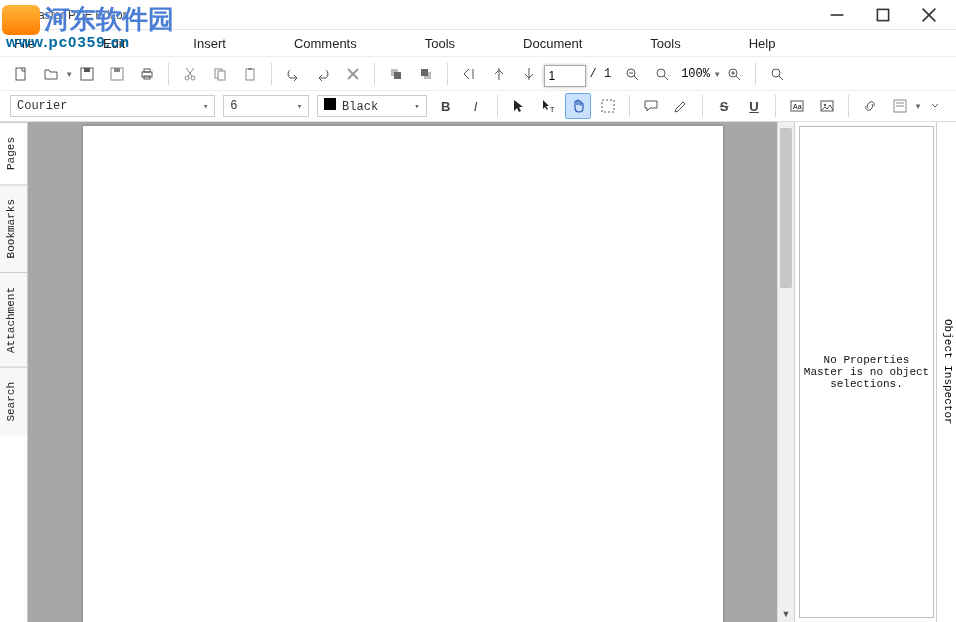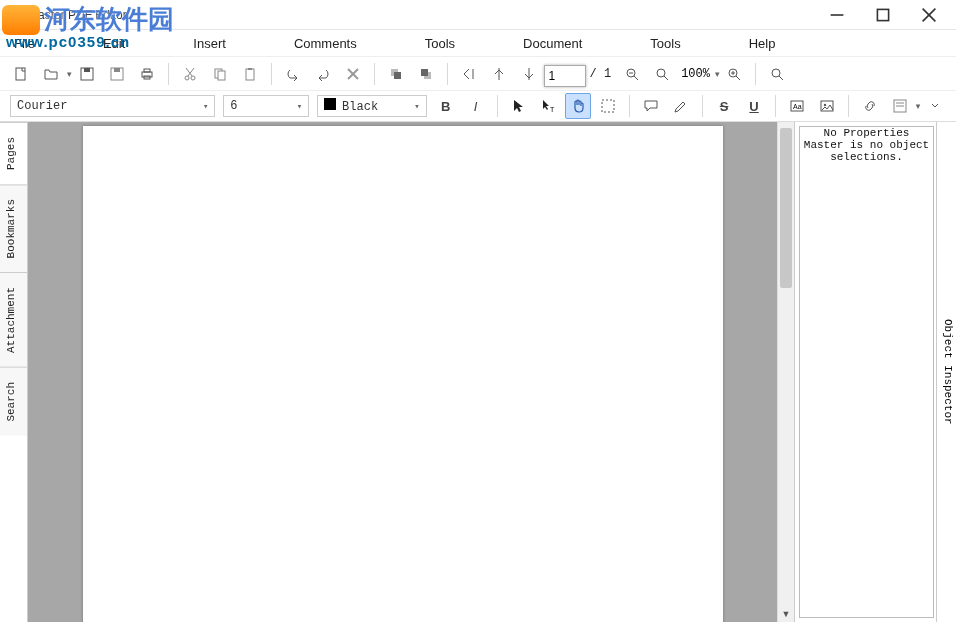--- a/index.html
+++ b/index.html
@@ -127,21 +127,21 @@
 .vscroll .thumb { position:absolute; left:2px; right:2px; top:6px; height:160px; background:#c7c7c7; border-radius:2px;}
 .vscroll .arrup, .vscroll .arrdown{ position:absolute; left:0; right:0; height:16px; display:flex;align-items:center;justify-content:center;font-size:9px;color:#555;}
 .vscroll .arrup{top:0;} .vscroll .arrdown{bottom:0;}
 .right-pane {
   width: 162px;
   border-left: 1px solid #ccc;
   display: flex;
 }
 .inspector {
   flex:1; border:1px solid #bbb; margin:4px 2px 4px 4px;
-  display:flex; align-items:flex-start; justify-content:center;
+  display:flex; align-items:center; justify-content:center;
   font-family:"Courier New",monospace; font-size:11px; text-align:center;
   background:#fff; color:#111;
 }
 .inspector .line { display:block; }
 .right-tab {
   width: 20px;
   writing-mode: vertical-rl;
   font-size: 11px;
   padding: 10px 2px;
   text-align: center;

